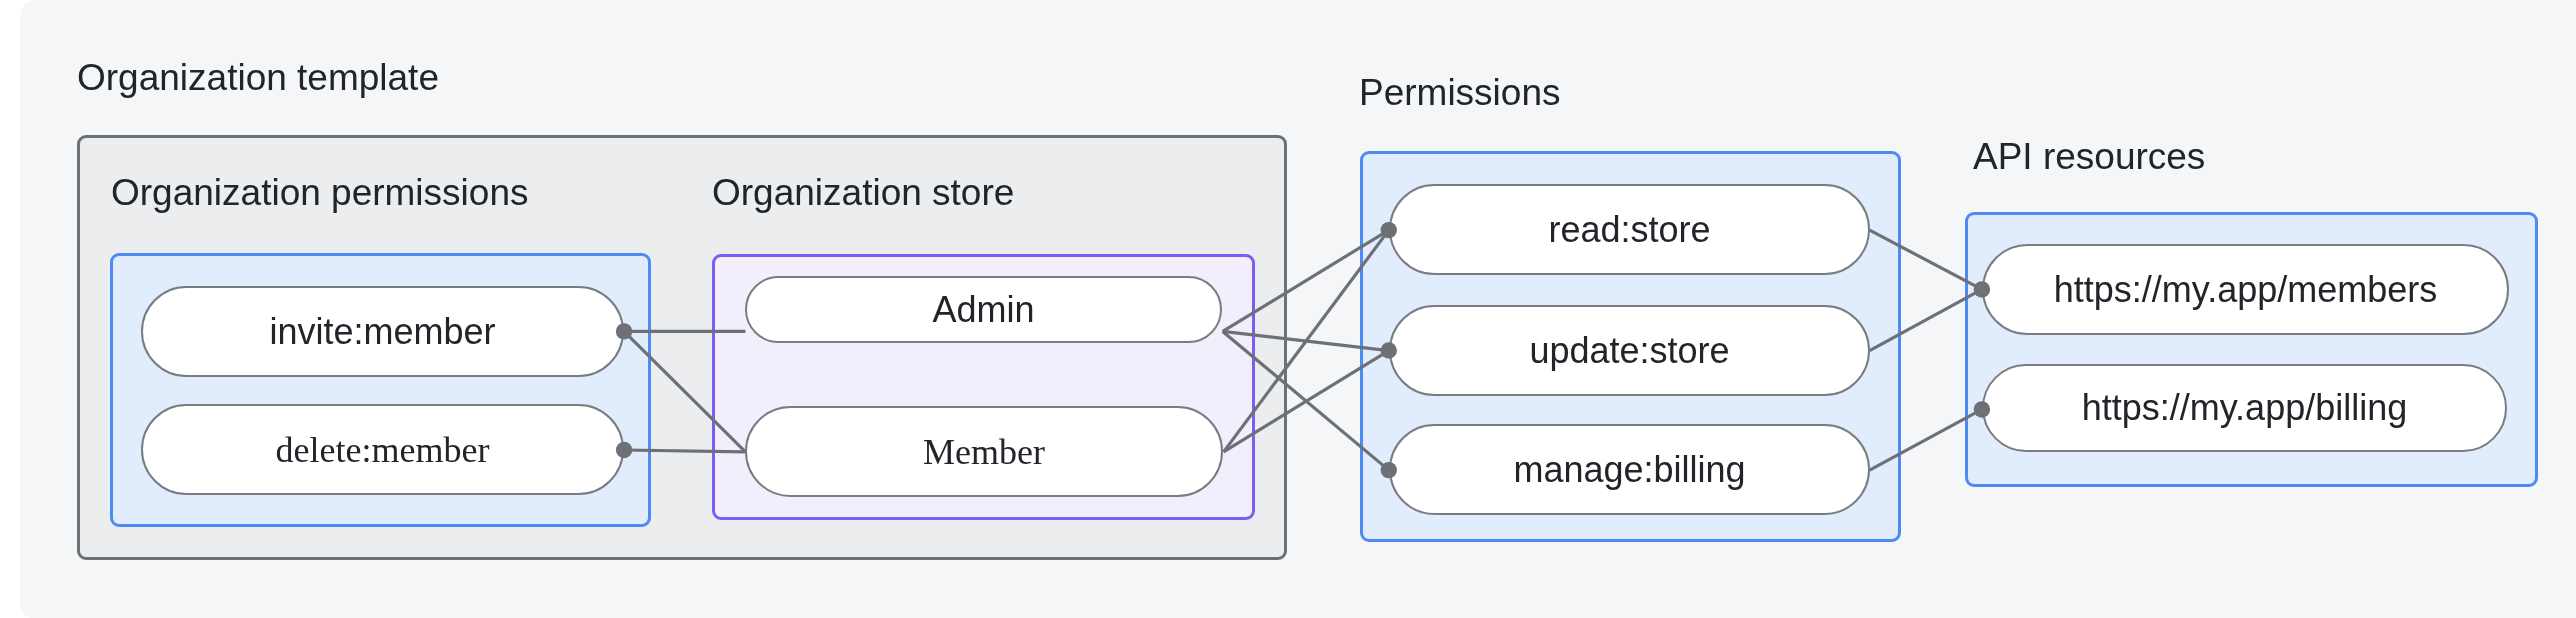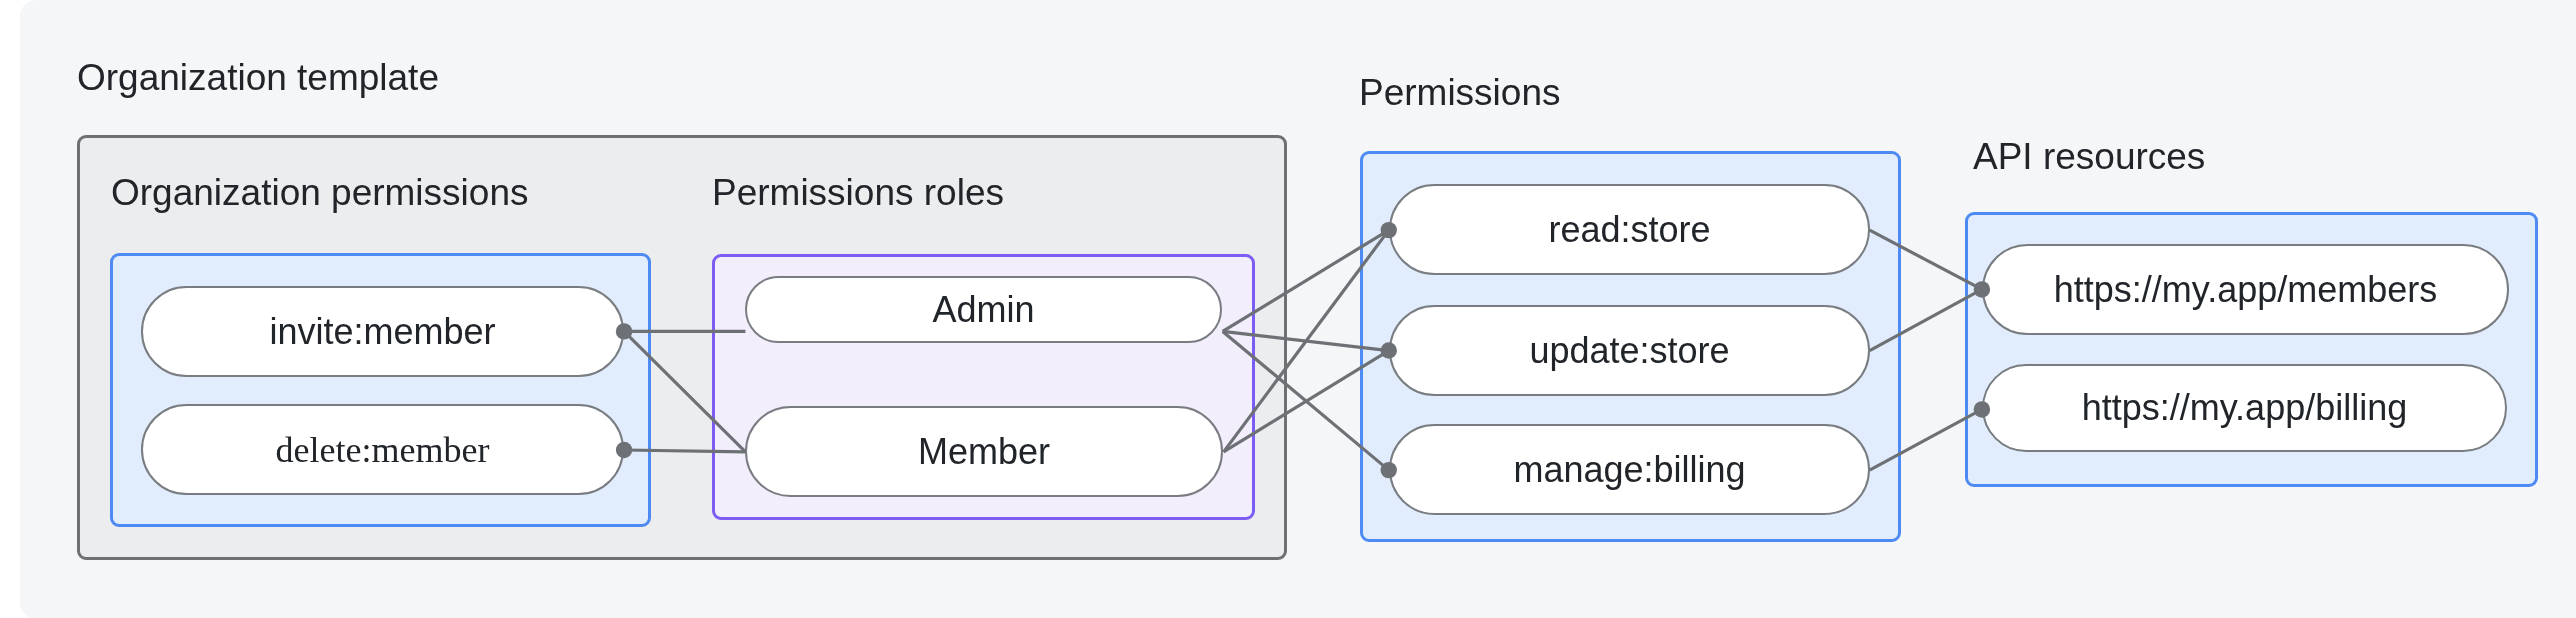--- a/index.html
+++ b/index.html
@@ -71,24 +71,24 @@
 
   <div class="section-label" style="left:57px; top:57px;">Organization template</div>
 
   <div class="box gray" style="left:57px; top:135px; width:1210px; height:425px;"></div>
 
   <div class="section-label" style="left:91px; top:172px;">Organization permissions</div>
   <div class="box blue" style="left:90px; top:253px; width:541px; height:274px;"></div>
   <div class="pill" id="node-invite_member" style="left:121px; top:286px; width:483px; height:91px;">invite:member</div>
   <div class="pill" id="node-delete_member" style="left:121px; top:404px; width:483px; height:91px;font-family:Liberation Serif, serif;">delete:member</div>
 
-  <div class="section-label" style="left:692px; top:172px;">Permissions roles</div>
+  <div class="section-label" style="left:692px; top:172px;">Organization store</div>
   <div class="box purple" style="left:692px; top:254px; width:543px; height:266px;"></div>
   <div class="pill" id="node-admin" style="left:725px; top:276px; width:477px; height:67px;">Admin</div>
-  <div class="pill" id="node-member" style="left:725px; top:406px; width:478px; height:91px;">Member</div>
+  <div class="pill" id="node-member" style="left:725px; top:406px; width:478px; height:91px;font-family:Liberation Serif, serif;">Member</div>
 
   <div class="section-label" style="left:1339px; top:72px;">Permissions</div>
   <div class="box blue" style="left:1340px; top:151px; width:541px; height:391px;"></div>
   <div class="pill" id="node-read_store" style="left:1369px; top:184px; width:481px; height:91px;">read:store</div>
   <div class="pill" id="node-update_store" style="left:1369px; top:305px; width:481px; height:91px;">update:store</div>
   <div class="pill" id="node-manage_billing" style="left:1369px; top:424px; width:481px; height:91px;">manage:billing</div>
 
   <div class="section-label" style="left:1953px; top:136px;">API resources</div>
   <div class="box blue" style="left:1945px; top:212px; width:573px; height:275px;"></div>
   <div class="pill" id="node-members_api" style="left:1962px; top:244px; width:527px; height:91px;">https://my.app/members</div>

